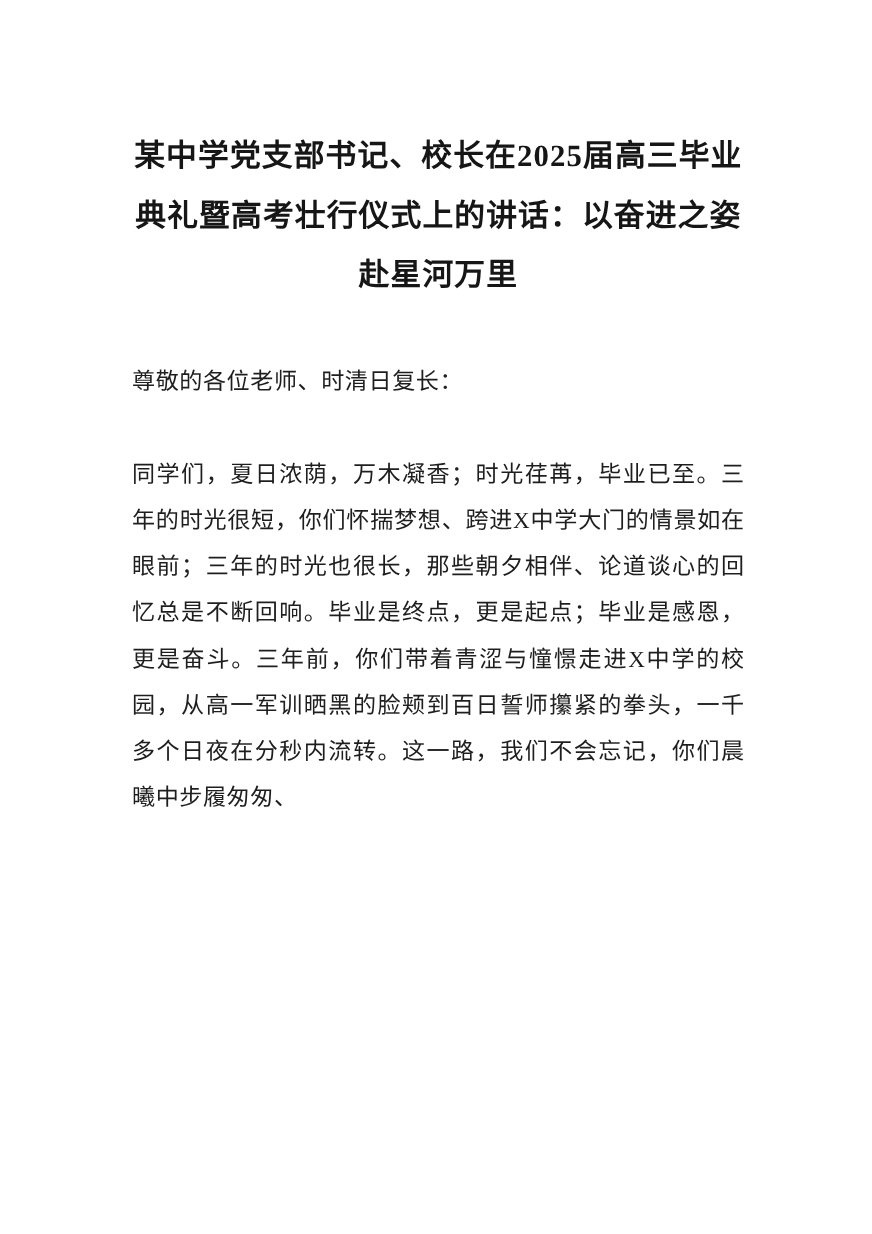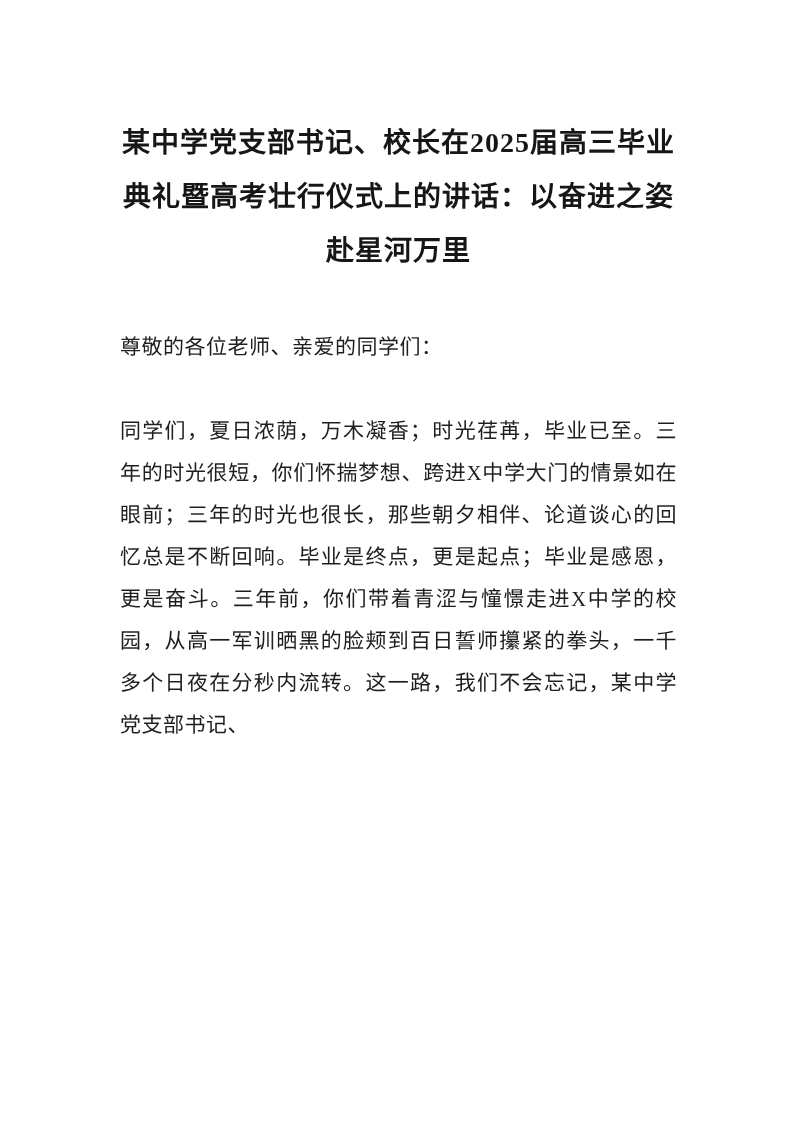--- a/index.html
+++ b/index.html
@@ -39,16 +39,16 @@
     letter-spacing: 0.5px;
     color: #1e1e1e;
   }
 </style>
 </head>
 <body>
 
 <div class="page">
   <div class="content">
     <h1 class="doc-title">某中学党支部书记、校长在2025届高三毕业典礼暨高考壮行仪式上的讲话：以奋进之姿 赴星河万里</h1>
-    <p class="doc-para">尊敬的各位老师、亲爱的同学们：</p>
-    <p class="doc-para">同学们，夏日浓荫，万木凝香；时光荏苒，毕业已至。三年的时光很短，你们怀揣梦想、跨进X中学大门的情景如在眼前；三年的时光也很长，那些朝夕相伴、论道谈心的回忆总是不断回响。毕业是终点，更是起点；毕业是感恩，更是奋斗。三年前，你们带着青涩与憧憬走进X中学的校园，从高一军训晒黑的脸颊到百日誓师攥紧的拳头，一千多个日夜在分秒内流转。这一路，我们不会忘记，某中学党支部书记、</p>
+    <p class="doc-para">尊敬的各位老师、时清日复长：</p>
+    <p class="doc-para">同学们，夏日浓荫，万木凝香；时光荏苒，毕业已至。三年的时光很短，你们怀揣梦想、跨进X中学大门的情景如在眼前；三年的时光也很长，那些朝夕相伴、论道谈心的回忆总是不断回响。毕业是终点，更是起点；毕业是感恩，更是奋斗。三年前，你们带着青涩与憧憬走进X中学的校园，从高一军训晒黑的脸颊到百日誓师攥紧的拳头，一千多个日夜在分秒内流转。这一路，我们不会忘记，你们晨曦中步履匆匆、</p>
   </div>
 </div>
 
 </body></html>

